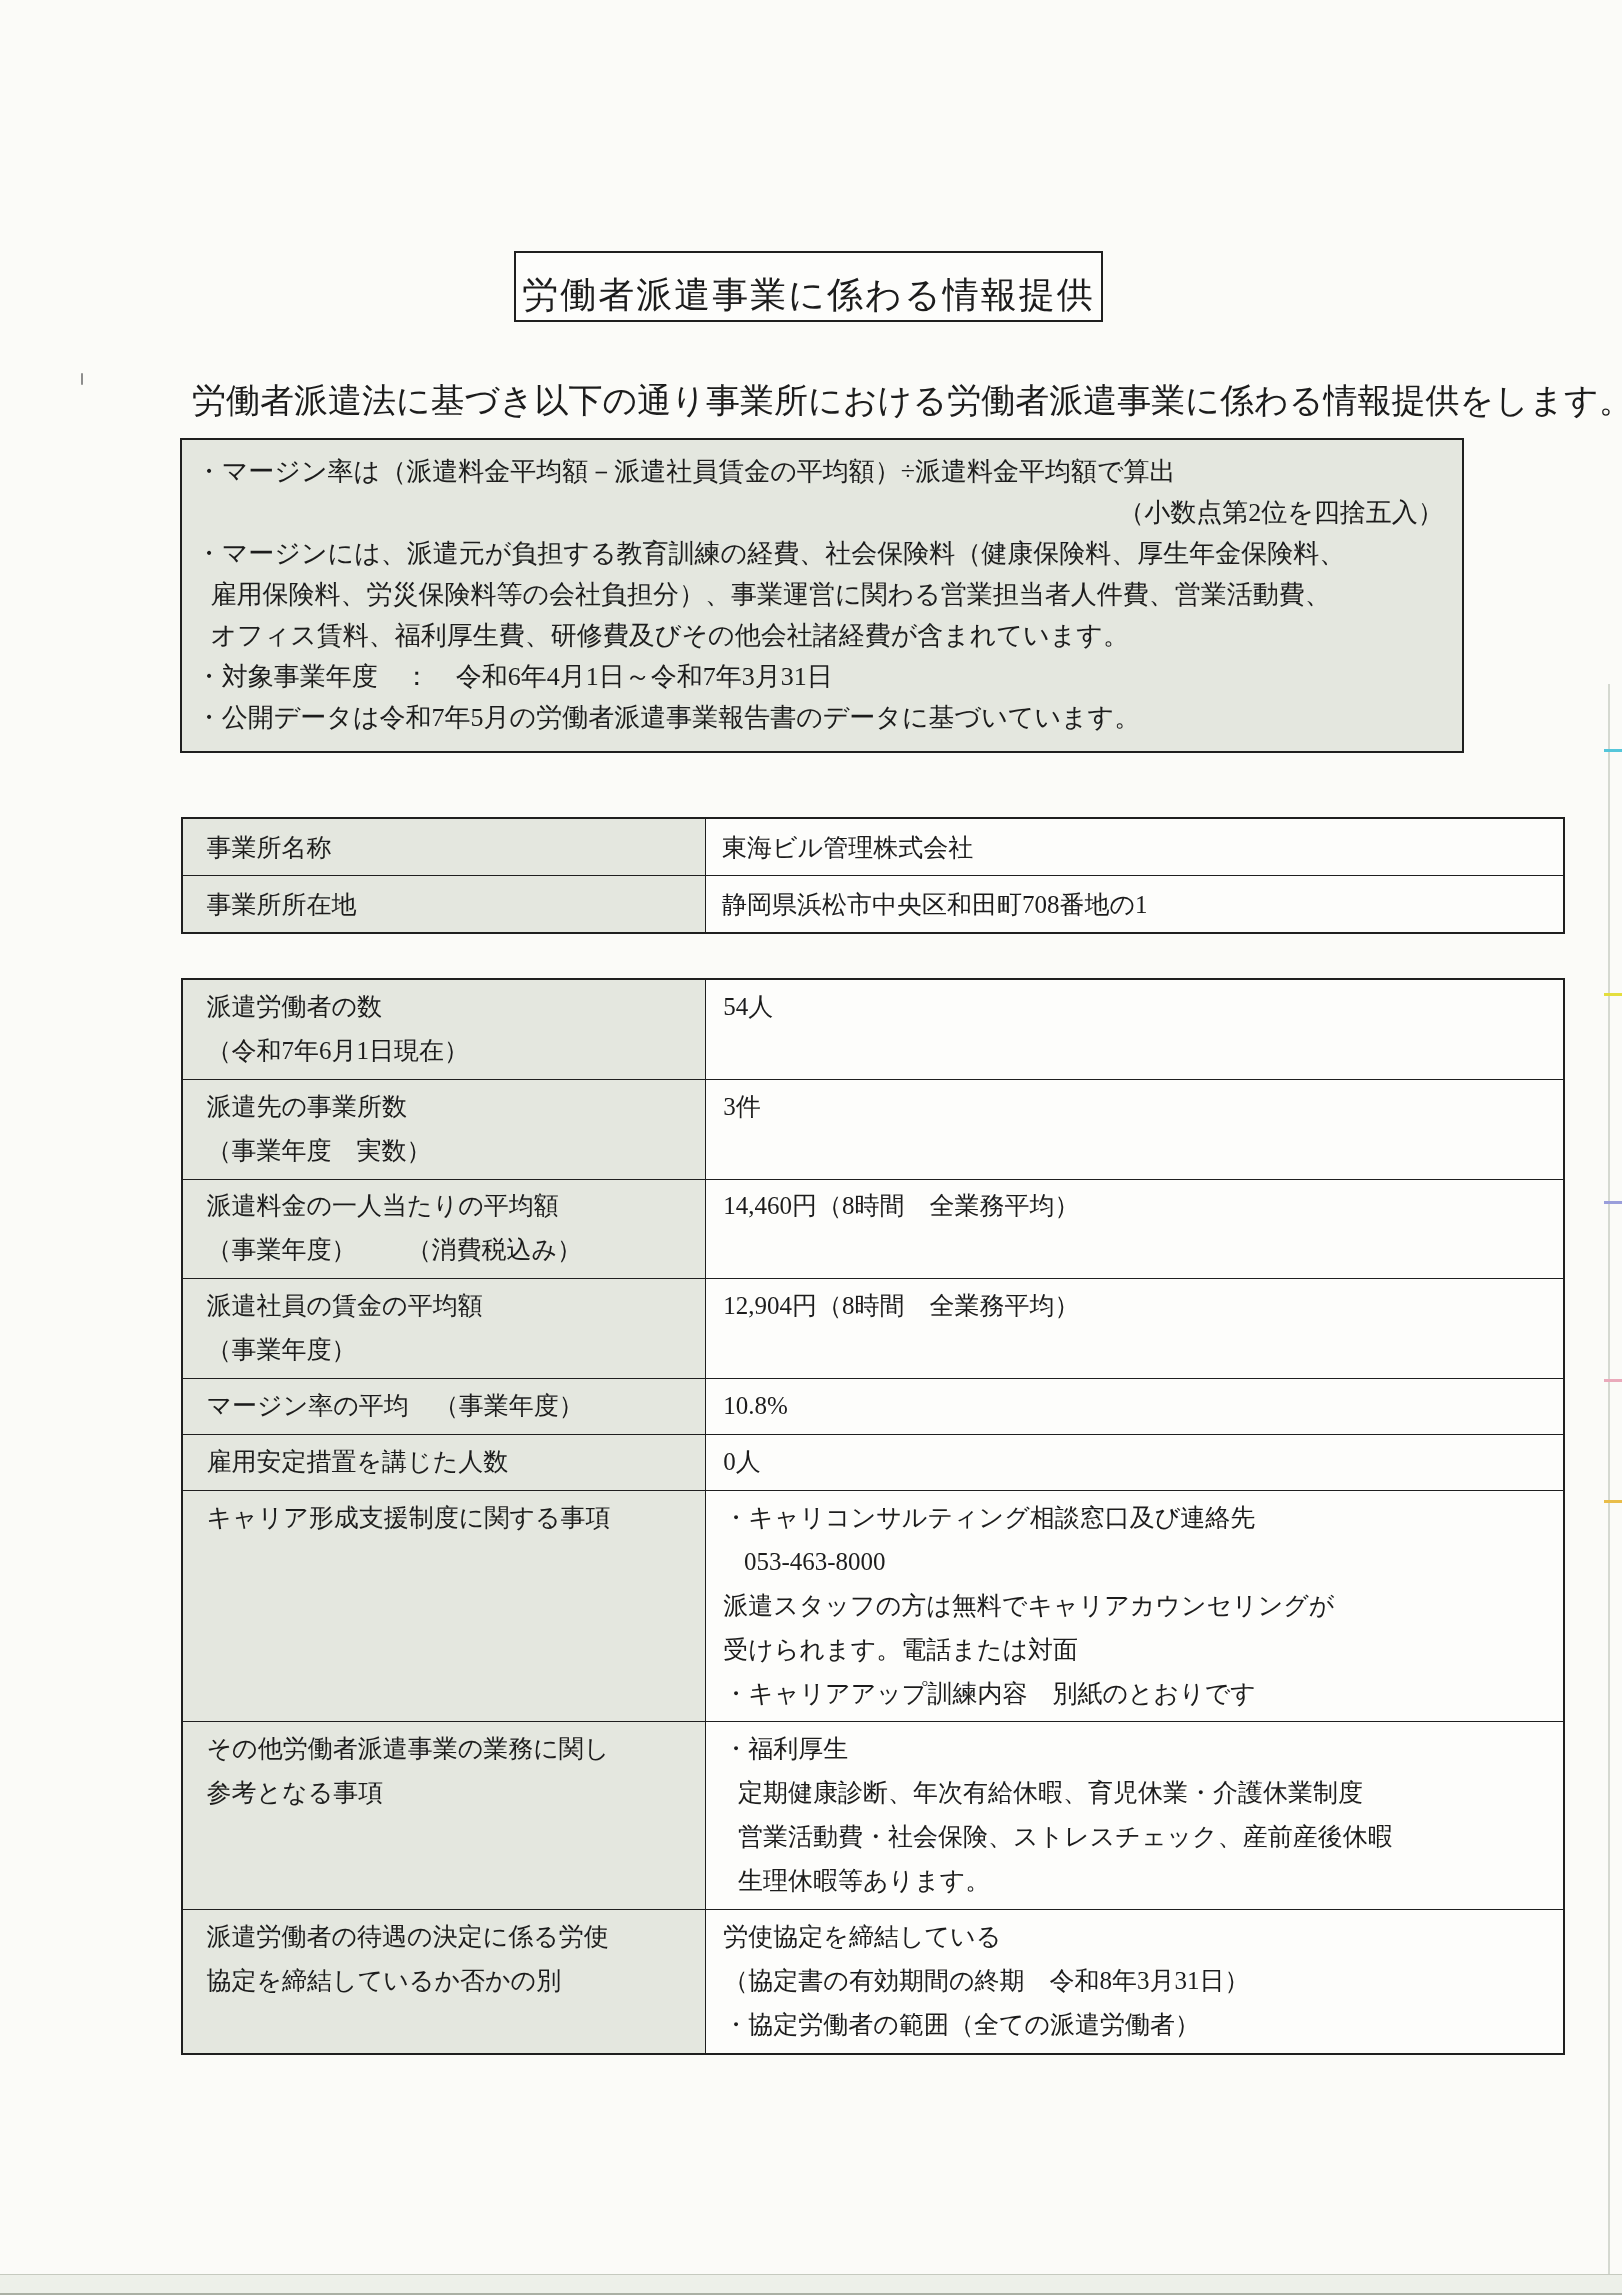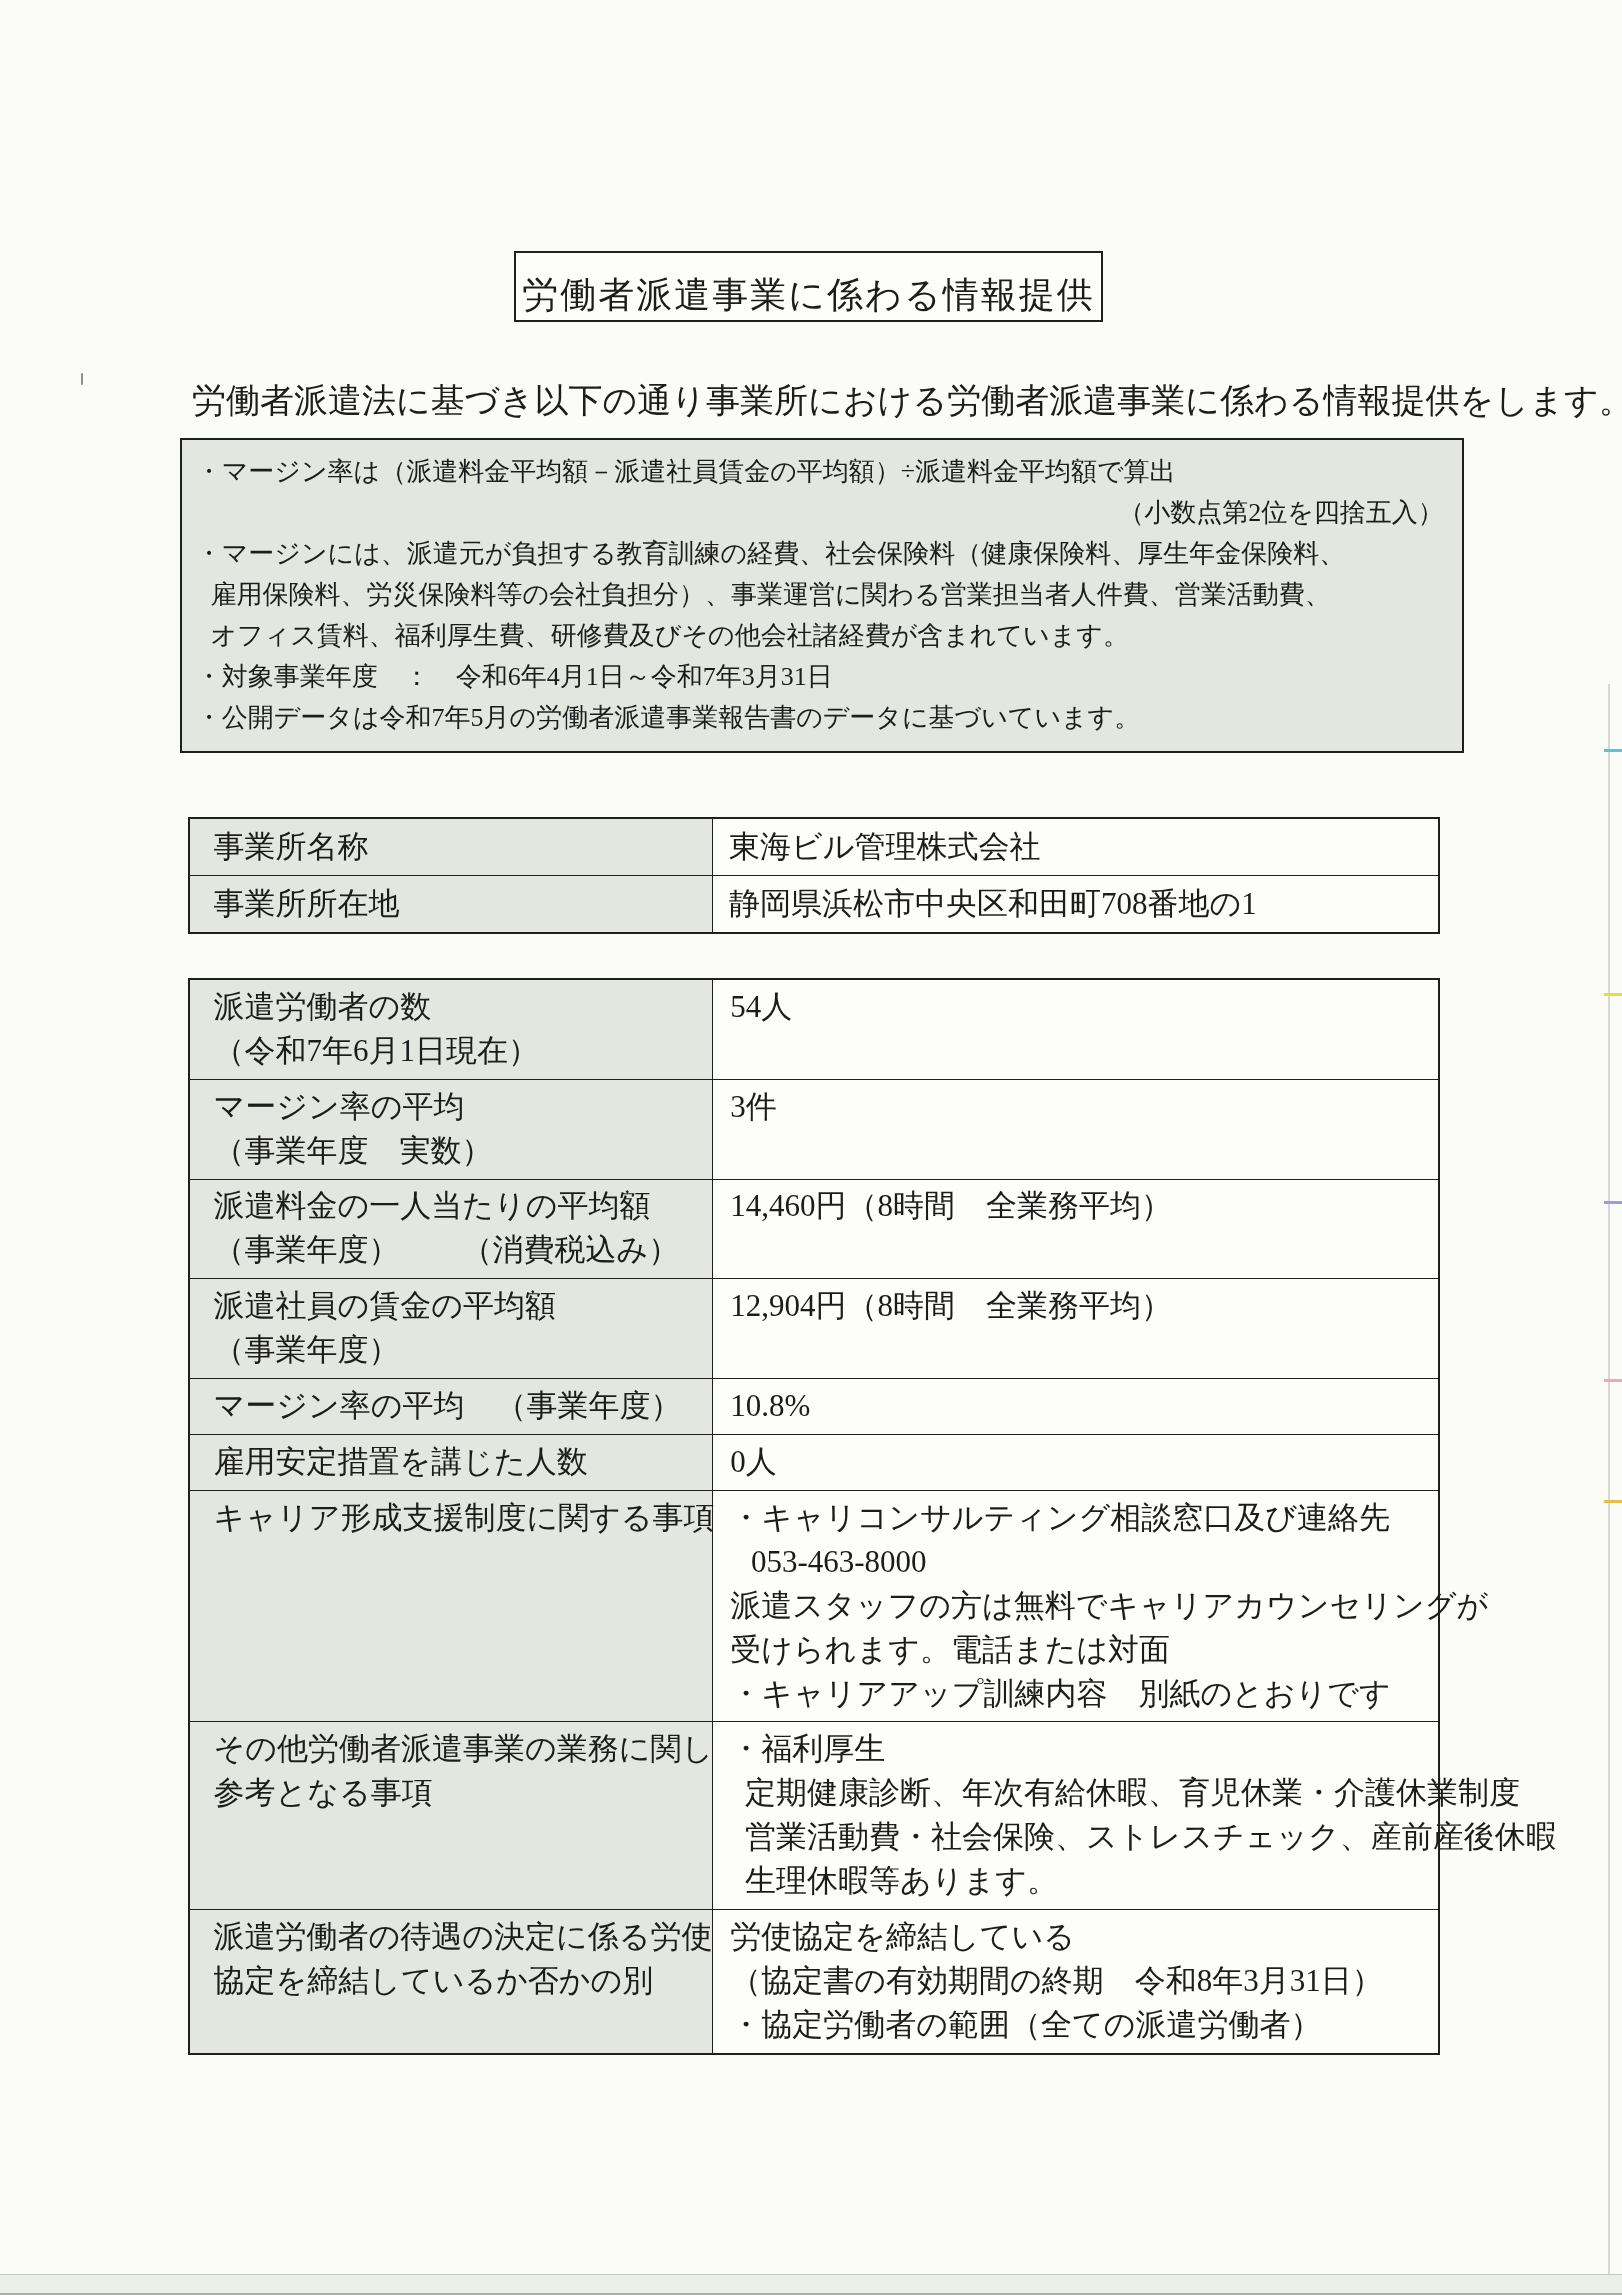--- a/index.html
+++ b/index.html
@@ -48,25 +48,25 @@
     padding: 10.8px 13.7px 12.8px 13.7px;
     font-size: 26px;
     line-height: 41px;
   }
   .note-line { white-space: nowrap; }
   .note-line.align-right { text-align: right; padding-right: 4.9px; }
   .note-line.indent { padding-left: 14.7px; }
 
   table.tbl {
     position: absolute;
-    left: 188px;
+    left: 181px;
     border-collapse: collapse;
-    width: 1252px;
+    width: 1384px;
     table-layout: fixed;
-    font-size: 31px;
+    font-size: 25px;
     background: #fdfdfb;
   }
   table.tbl, table.tbl th, table.tbl td {
     border: 1.5px solid #1f1f1f;
   }
   table.tbl { border-width: 2px; }
   table.tbl th {
     width: 489px;
     background: #e4e7df;
     font-weight: normal;
@@ -172,21 +172,21 @@
     <th>
       <div class="cell-line">派遣労働者の数</div>
       <div class="cell-line">（令和7年6月1日現在）</div>
     </th>
     <td>
       <div class="cell-line">54人</div>
     </td>
   </tr>
   <tr>
     <th>
-      <div class="cell-line">マージン率の平均</div>
+      <div class="cell-line">派遣先の事業所数</div>
       <div class="cell-line">（事業年度　実数）</div>
     </th>
     <td>
       <div class="cell-line">3件</div>
     </td>
   </tr>
   <tr>
     <th>
       <div class="cell-line">派遣料金の一人当たりの平均額</div>
       <div class="cell-line">（事業年度）　　（消費税込み）</div>

